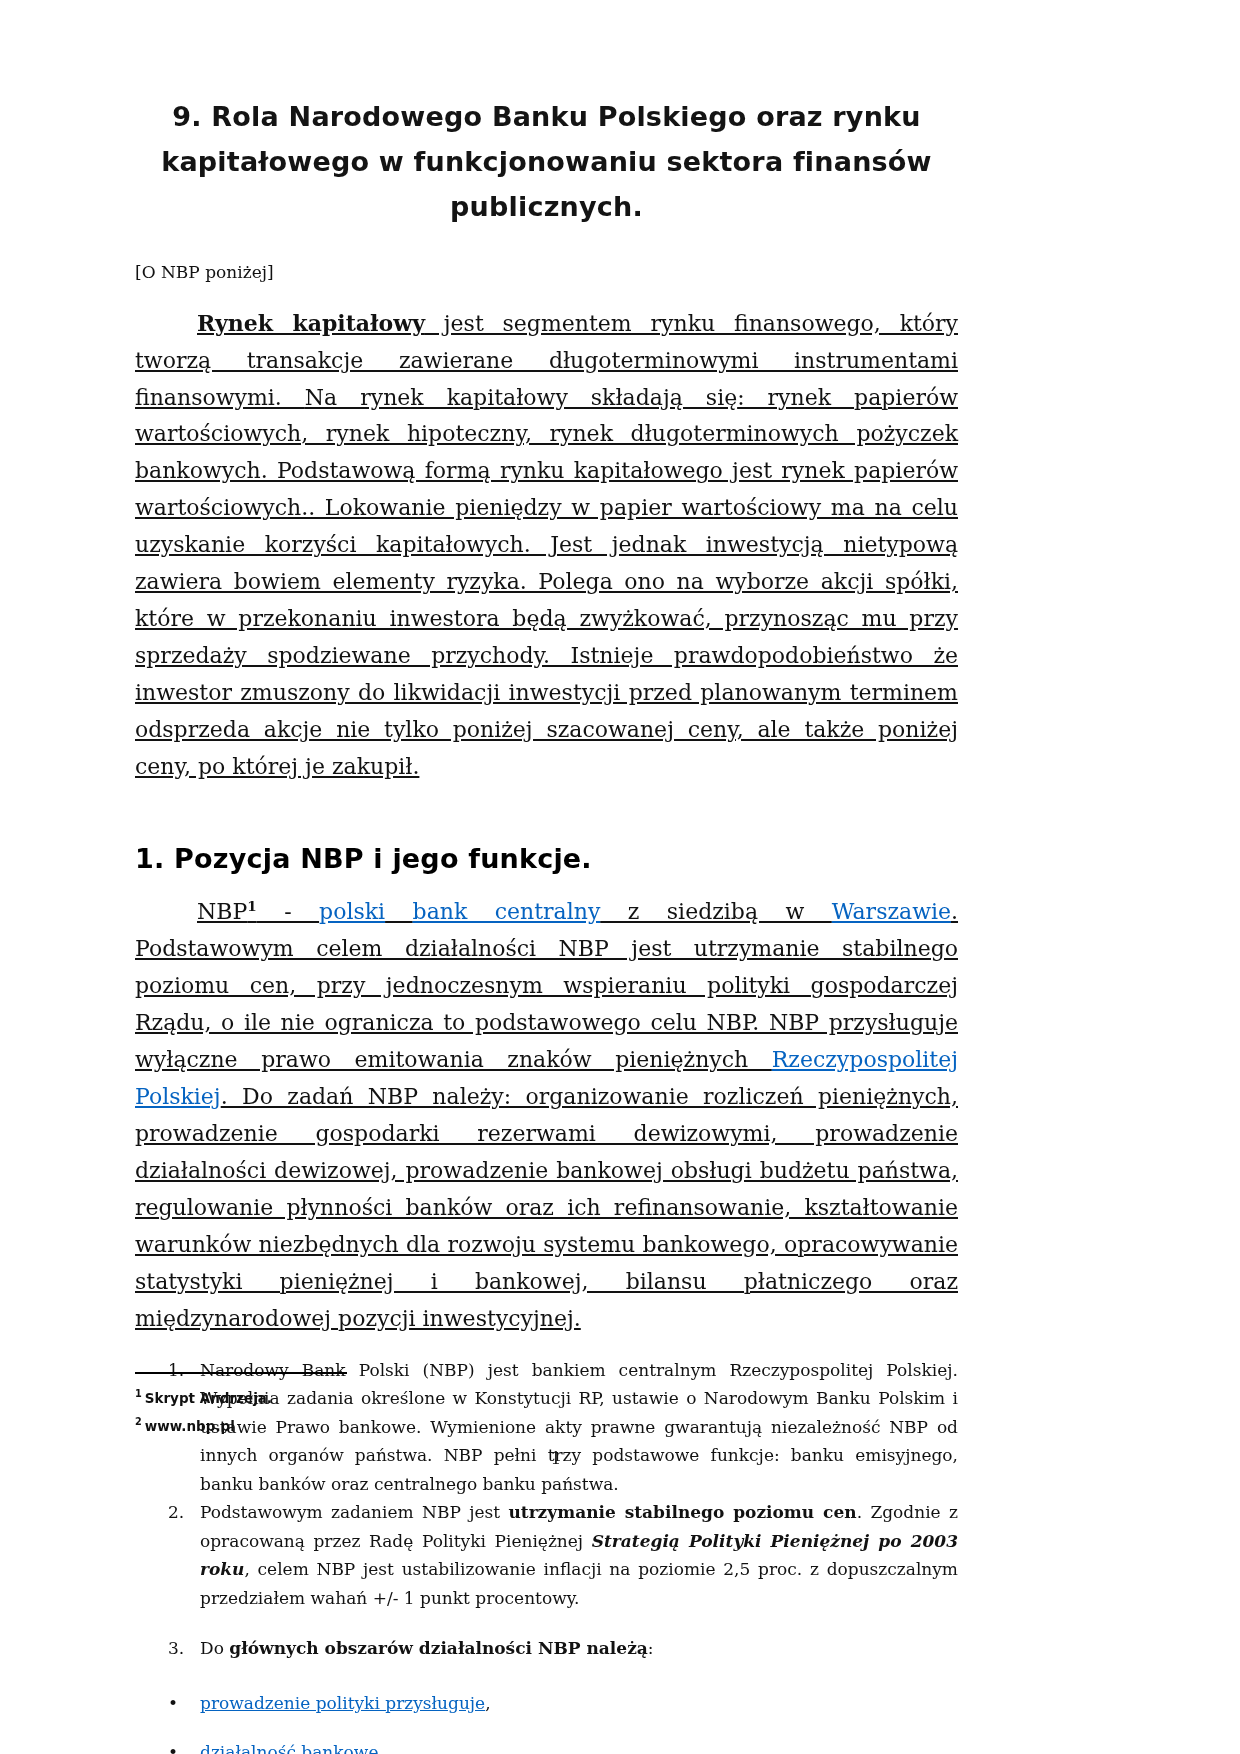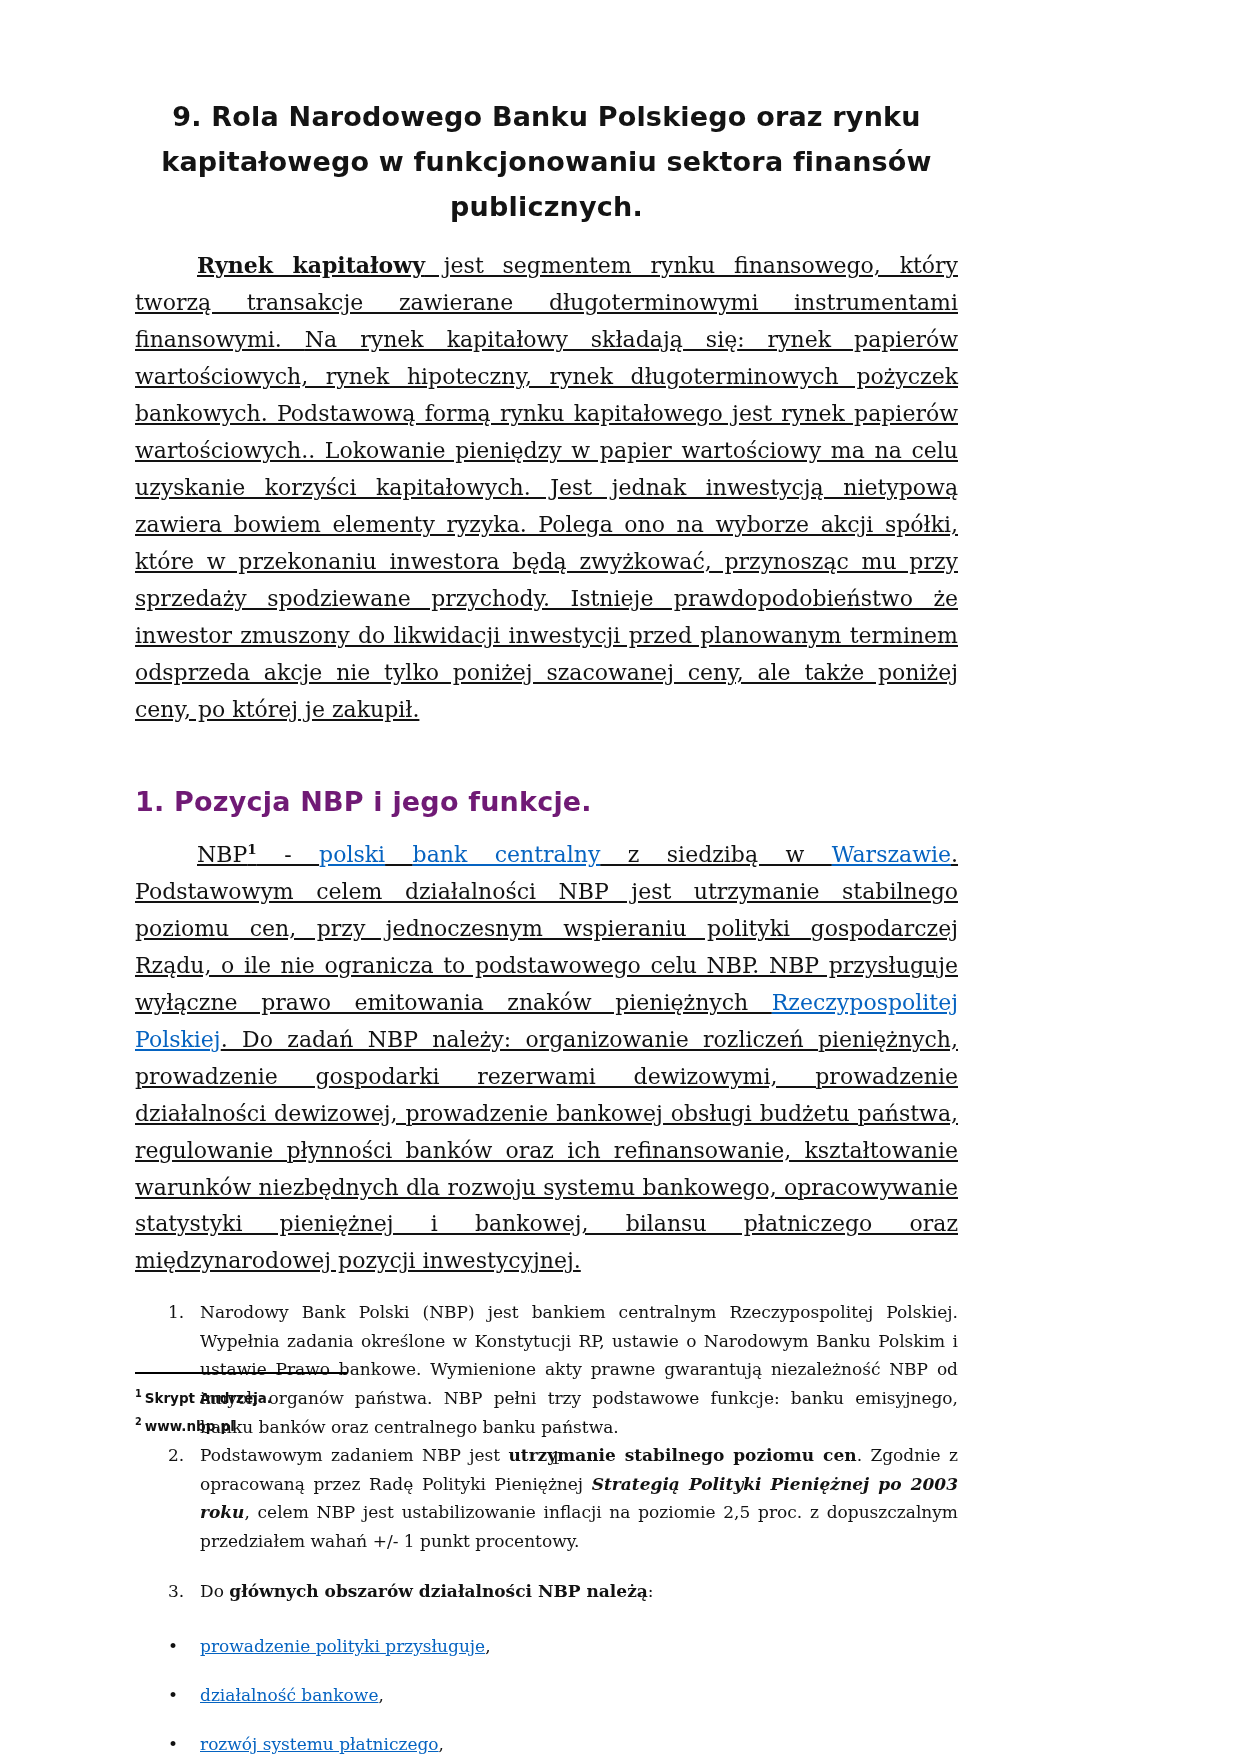--- a/index.html
+++ b/index.html
@@ -39,21 +39,21 @@
     line-height: 1.68;
     text-align: justify;
     margin: 18px 0 0 0;
     text-decoration: underline;
   }
   .body-para.indent { text-indent: 62px; }
   .section-heading {
     font-family: "DejaVu Sans", "Liberation Sans", sans-serif;
     font-weight: bold;
     font-size: 27px;
-    color: #701a75;
+    color: #000000;
     margin: 55px 0 0 0;
     line-height: 1.3;
     letter-spacing: 0.2px;
   }
   .subheading {
     font-size: 17px;
     font-weight: bold;
     margin: 34px 0 0 0;
     line-height: 1.6;
   }
@@ -143,20 +143,21 @@
     color: #121212;
   }
 </style>
 </head>
 <body>
 
 <div class="page">
 
   <h1 class="doc-title">9. Rola Narodowego Banku Polskiego oraz rynku kapitałowego w funkcjonowaniu sektora finansów publicznych.</h1>
 
+  <p class="note">[O NBP poniżej]</p>
 
   <p class="body-para indent"><span class="run-bold">Rynek kapitałowy</span><span class="run-normal"> jest segmentem rynku finansowego, który tworzą transakcje zawierane długoterminowymi instrumentami finansowymi. </span><span class="run-underline">Na rynek kapitałowy składają się</span><span class="run-normal">:  rynek papierów wartościowych,   rynek hipoteczny, rynek długoterminowych pożyczek bankowych. Podstawową formą rynku kapitałowego jest rynek papierów wartościowych.. Lokowanie pieniędzy w papier wartościowy ma na celu uzyskanie korzyści kapitałowych. Jest jednak inwestycją nietypową  zawiera bowiem elementy ryzyka. Polega ono na wyborze akcji spółki, które w przekonaniu inwestora będą zwyżkować, przynosząc mu przy sprzedaży spodziewane przychody. Istnieje prawdopodobieństwo że inwestor zmuszony do likwidacji inwestycji przed planowanym terminem odsprzeda akcje nie tylko poniżej szacowanej ceny, ale także poniżej ceny, po której je zakupił.</span></p>
 
   <h2 class="section-heading">1. Pozycja NBP i jego funkcje.</h2>
 
   <p class="body-para indent"><span class="run-normal">NBP</span><span class="run-sup">1</span><span class="run-normal"> - </span><span class="run-link">polski</span><span class="run-normal"> </span><span class="run-link">bank centralny</span><span class="run-normal"> z siedzibą w </span><span class="run-link">Warszawie</span><span class="run-normal">. Podstawowym celem działalności NBP jest utrzymanie stabilnego poziomu cen, przy jednoczesnym wspieraniu polityki gospodarczej Rządu, o ile nie ogranicza to podstawowego celu NBP. NBP przysługuje wyłączne prawo emitowania znaków pieniężnych </span><span class="run-link">Rzeczypospolitej Polskiej</span><span class="run-normal">. Do zadań NBP należy: organizowanie rozliczeń pieniężnych, prowadzenie gospodarki rezerwami dewizowymi, prowadzenie działalności dewizowej, prowadzenie bankowej obsługi budżetu państwa, regulowanie płynności banków oraz ich refinansowanie, kształtowanie warunków niezbędnych dla rozwoju systemu bankowego, opracowywanie statystyki pieniężnej i bankowej, bilansu płatniczego oraz międzynarodowej pozycji inwestycyjnej.</span></p>
 
 
   <div class="num-list">
     <div class="num-item">

